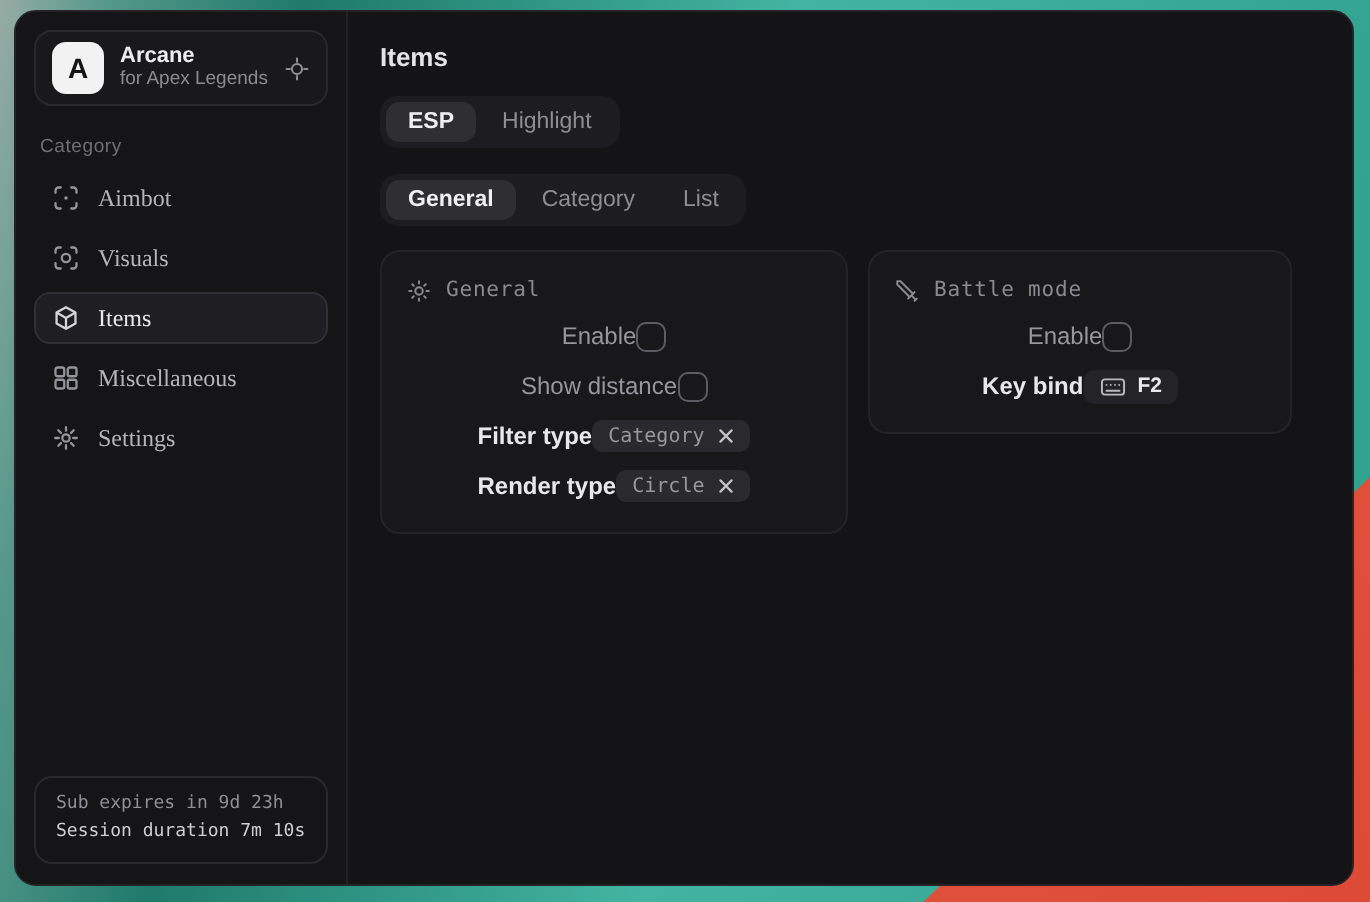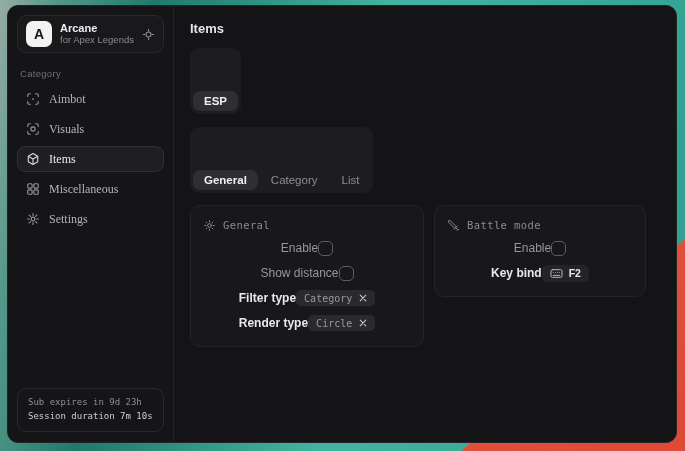--- a/index.html
+++ b/index.html
@@ -44,21 +44,21 @@
 
   
   .main { flex:1; padding:15px 16px; }
   .page-title { font-size:13px; font-weight:700; color:#e4e4e7; }
 
   .tab-group { display:inline-flex; align-items:center; background:#1d1d21; border-radius:9px;
     padding:3px; gap:2px; }
   .tabs-mode { margin-top:12px; }
   .tabs-view { margin-top:13px; }
   .tab-row { display:block; }
-  .tab { padding:4px 11px; border-radius:7px; font-size:11.5px; color:#8d8d93; cursor:pointer;margin-top:40px; }
+  .tab { padding:4px 11px; border-radius:7px; font-size:11.5px; color:#8d8d93; cursor:pointer; }
   .tab.active { background:#2e2e33; color:#f0f0f3; font-weight:700; }
 
   .cards { display:flex; gap:10px; margin-top:12px; align-items:flex-start; }
   .card { background:#18181b; border:1px solid #242428; border-radius:10px; padding:9px 12px 11px; }
   .card-general { width:234px; }
   .card-battle { width:212px; }
   .card-header { display:flex; align-items:center; gap:7px; color:#8a8a90;
     font-family:"DejaVu Sans Mono", monospace; font-size:10.5px; letter-spacing:.4px; height:20px; }
   .row { display:flex; align-items:center; justify-content:center; height:24px; margin-top:1px; }
   .row-label { font-size:12px; color:#96969c; }
@@ -167,20 +167,21 @@
 
   </aside>
 
   <section class="main">
 
     <h1 class="page-title">Items</h1>
 
     <div class="tab-row tabs-mode">
       <div class="tab-group">
         <div class="tab active">ESP</div>
+        <div class="tab">Highlight</div>
       </div>
     </div>
 
     <div class="tab-row tabs-view">
       <div class="tab-group">
         <div class="tab active">General</div>
         <div class="tab">Category</div>
         <div class="tab">List</div>
       </div>
     </div>

